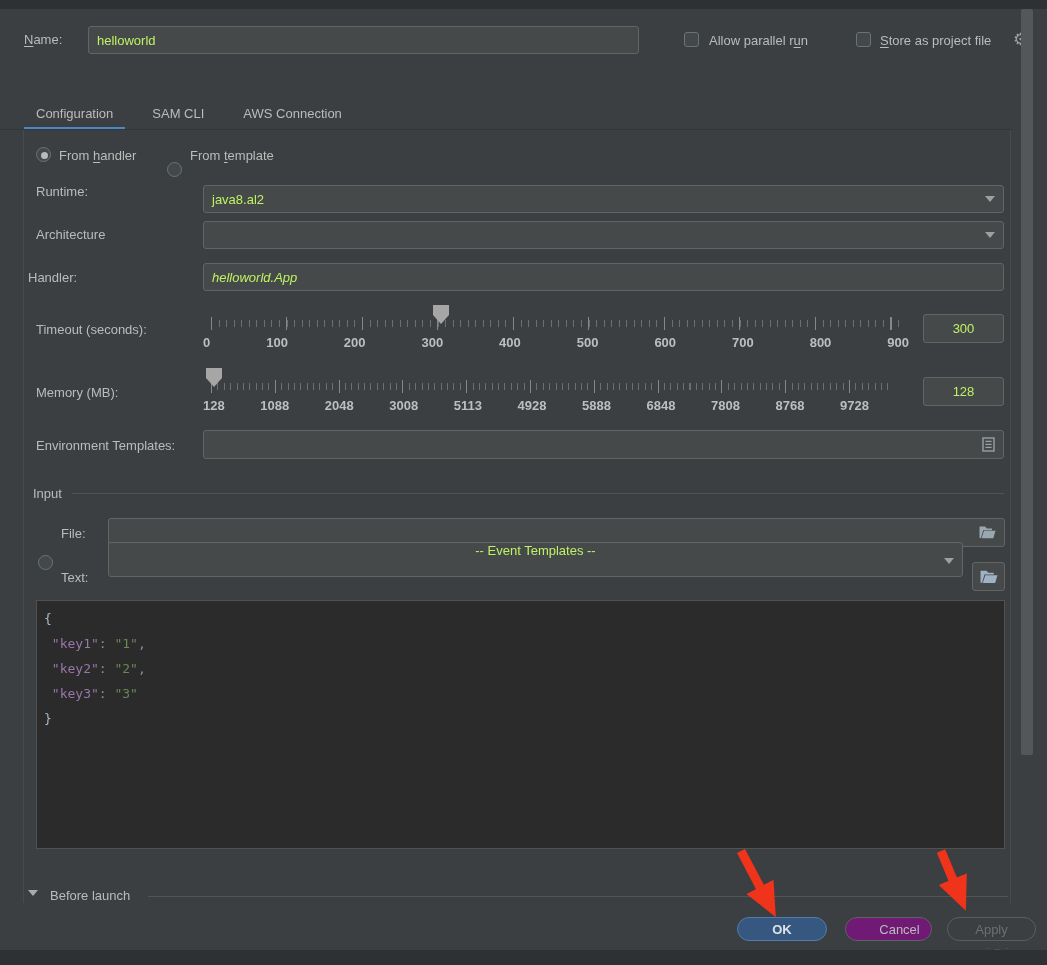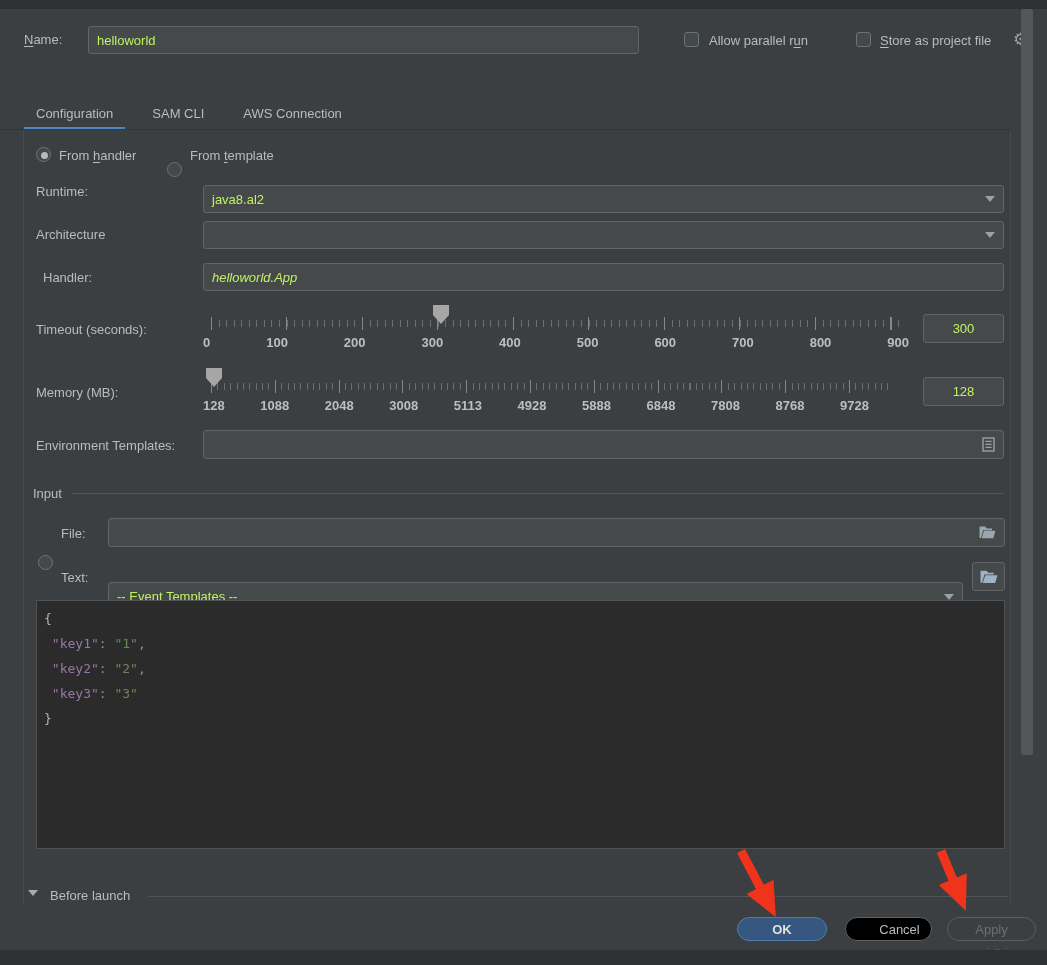--- a/index.html
+++ b/index.html
@@ -38,21 +38,21 @@
   .editor{background:var(--editor-bg,#2b2b2b);border:1px solid #515151;
     font-family:"DejaVu Sans Mono",monospace;font-size:13px;line-height:25px;
     padding:5px 0 0 7px;overflow:hidden;}
   .editor-line{white-space:pre;}
   .tok-punct{color:#a9b7c6;}
   .tok-plain{color:#87909a;}
   .tok-key{color:var(--editor-key,#9876AA);}
   .tok-str{color:var(--editor-string,#6A8759);}
   .btn{height:24px;border-radius:12px;display:flex;align-items:center;justify-content:center;}
   .btn-ok{background:var(--ok-blue,#365880);border:1px solid #4f7cac;color:#dfe1e5;font-weight:bold;}
-  .btn-cancel{background:#000000;border:1px solid #5e6264;color:#bbbbbb;padding-left:22px;}
+  .btn-cancel{background:#701a75;border:1px solid #5e6264;color:#bbbbbb;padding-left:22px;}
   .btn-apply{background:transparent;border:1px solid #5a5e60;color:#6b6f72;}
   .icon-gear{font-size:17px;color:#9da0a3;line-height:17px;}
   .gear-caret{font-size:8px;color:#9da0a3;}
   .clipwrap{overflow:hidden;}
   .anno{pointer-events:none;}
   .scroll-thumb{background:#54575a;border-radius:2px;}
   .tri-down{width:0;height:0;border-left:5px solid transparent;border-right:5px solid transparent;border-top:6px solid #a9acae;}
 </style>
 </head>
 <body style="--panel-bg: #3c3f41; --editor-bg: #2b2b2b; --field-bg: #45494a; --field-border: #646464; --accent-blue: #4A88C7; --ok-blue: #365880; --annotation-red: #F0331B; --editor-key: #9876AA; --editor-string: #6A8759;">
@@ -93,21 +93,21 @@
     <span>java8.al2</span>
     <span class="arrow"></span>
   </div>
 
   <div class="abs lbl" style="left:36px;top:227px;">Architecture</div>
   <div class="abs field combo" style="left:203px;top:221px;width:801px;height:28px;">
     <span></span>
     <span class="arrow"></span>
   </div>
 
-  <div class="abs lbl" style="left:43px;top:270px;">Handler:</div>
+  <div class="abs lbl" style="left:28px;top:270px;">Handler:</div>
   <div class="abs field" style="left:203px;top:263px;width:801px;height:28px;font-style:italic;">
     <span>helloworld.App</span>
   </div>
 
   <div class="abs lbl" style="left:36px;top:322px;">Timeout (seconds):</div>
   <div class="abs ticks" style="left:211px;top:317px;width:688px;height:13px;--maj:75.5px;--min:7.55px;"></div>
   <div class="abs handle" style="left:433px;top:305px;"></div>
   <div class="abs tick-labels" style="left:203px;top:335px;width:706px;">
       <span>0</span>
       <span>100</span>
@@ -163,21 +163,21 @@
   <div class="abs field" style="left:108px;top:518px;width:897px;height:29px;">
     <span></span>
     <svg width="17" height="13" viewBox="0 0 17 13" style="margin-left:auto;">
       <path fill="#9aa7b0" d="M0.5 0.5 H6 L8 2.5 H13 V4.2 H4.2 L2 12 H0.5 Z"></path>
       <path fill="#9aa7b0" d="M5 4.8 H16.5 L14.3 12.2 H2.6 Z"></path>
     </svg>
   </div>
 
   <div class="abs radio sel" style="left:38px;top:569px;"></div>
   <div class="abs lbl" style="left:61px;top:570px;">Text:</div>
-  <div class="abs field combo" style="left:108px;top:582px;width:855px;height:29px;">
+  <div class="abs field combo" style="left:108px;top:542px;width:855px;height:35px;flex-direction:column;">
     <span>-- Event Templates --</span>
     <span class="arrow"></span>
   </div>
   <div class="abs field" style="left:972px;top:562px;width:33px;height:29px;justify-content:center;padding:0;">
     <svg width="18" height="14" viewBox="0 0 17 13">
       <path fill="#9fb2c3" d="M0.5 0.5 H6 L8 2.5 H13 V4.2 H4.2 L2 12 H0.5 Z"></path>
       <path fill="#9fb2c3" d="M5 4.8 H16.5 L14.3 12.2 H2.6 Z"></path>
     </svg>
   </div>
 

